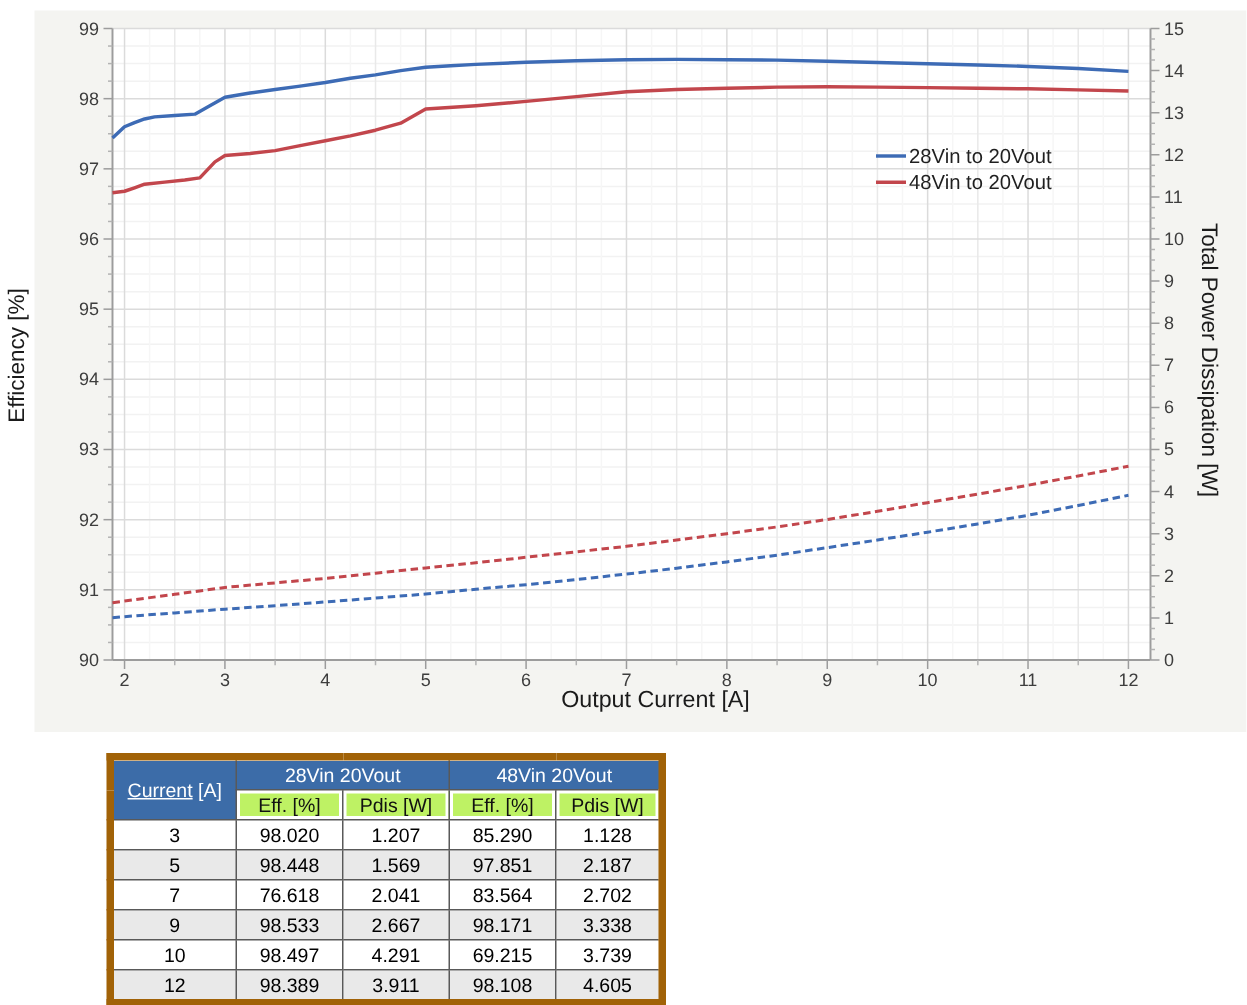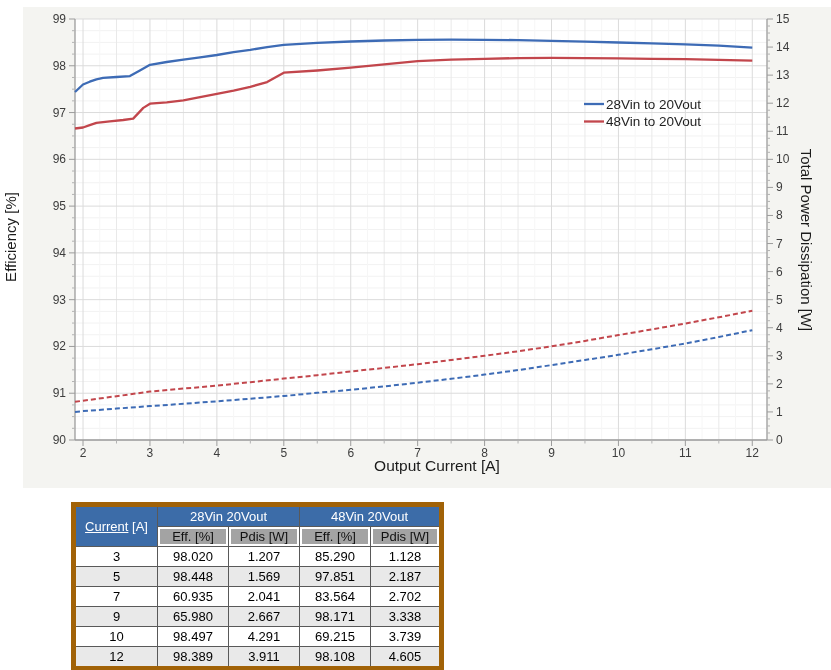--- a/index.html
+++ b/index.html
@@ -11,21 +11,21 @@
   .legend-label{font-size:13.5px;fill:#1f1f1f;}
 
   .table-wrap{position:absolute;left:71px;top:502px;}
   table.data-table{border-collapse:collapse;table-layout:fixed;border:5px solid #a16207;
                    font-size:13px;color:#000;}
   table.data-table th,table.data-table td{border:1px solid #595959;text-align:center;
                    padding:0;height:19px;font-weight:normal;overflow:hidden;}
   .col-current{width:84px;}
   .col-val{width:71px;}
   tr.hdr th{background:#3c6ca8;color:#ffffff;}
-  tr.subhdr th{background:#a3a3a3;color:#111;box-shadow:inset 0 0 0 2px #ffffff;}
+  tr.subhdr th{background:#bef264;color:#111;box-shadow:inset 0 0 0 2px #ffffff;}
   tbody tr:nth-child(even) td{background:#e9e9e9;}
   tbody tr:nth-child(odd) td{background:#ffffff;}
   .u{text-decoration:underline;}
 </style>
 </head>
 <body>
 
 <div class="chart-wrap">
   <svg id="chart-svg" width="831" height="490" viewBox="0 0 831 490">
     <rect x="23" y="7" width="808" height="481" fill="#f4f4f1"></rect>
@@ -323,28 +323,28 @@
       </tr>
       <tr>
         <td>5</td>
         <td>98.448</td>
         <td>1.569</td>
         <td>97.851</td>
         <td>2.187</td>
       </tr>
       <tr>
         <td>7</td>
-        <td>60.935</td>
+        <td>76.618</td>
         <td>2.041</td>
         <td>83.564</td>
         <td>2.702</td>
       </tr>
       <tr>
         <td>9</td>
-        <td>65.980</td>
+        <td>98.533</td>
         <td>2.667</td>
         <td>98.171</td>
         <td>3.338</td>
       </tr>
       <tr>
         <td>10</td>
         <td>98.497</td>
         <td>4.291</td>
         <td>69.215</td>
         <td>3.739</td>

